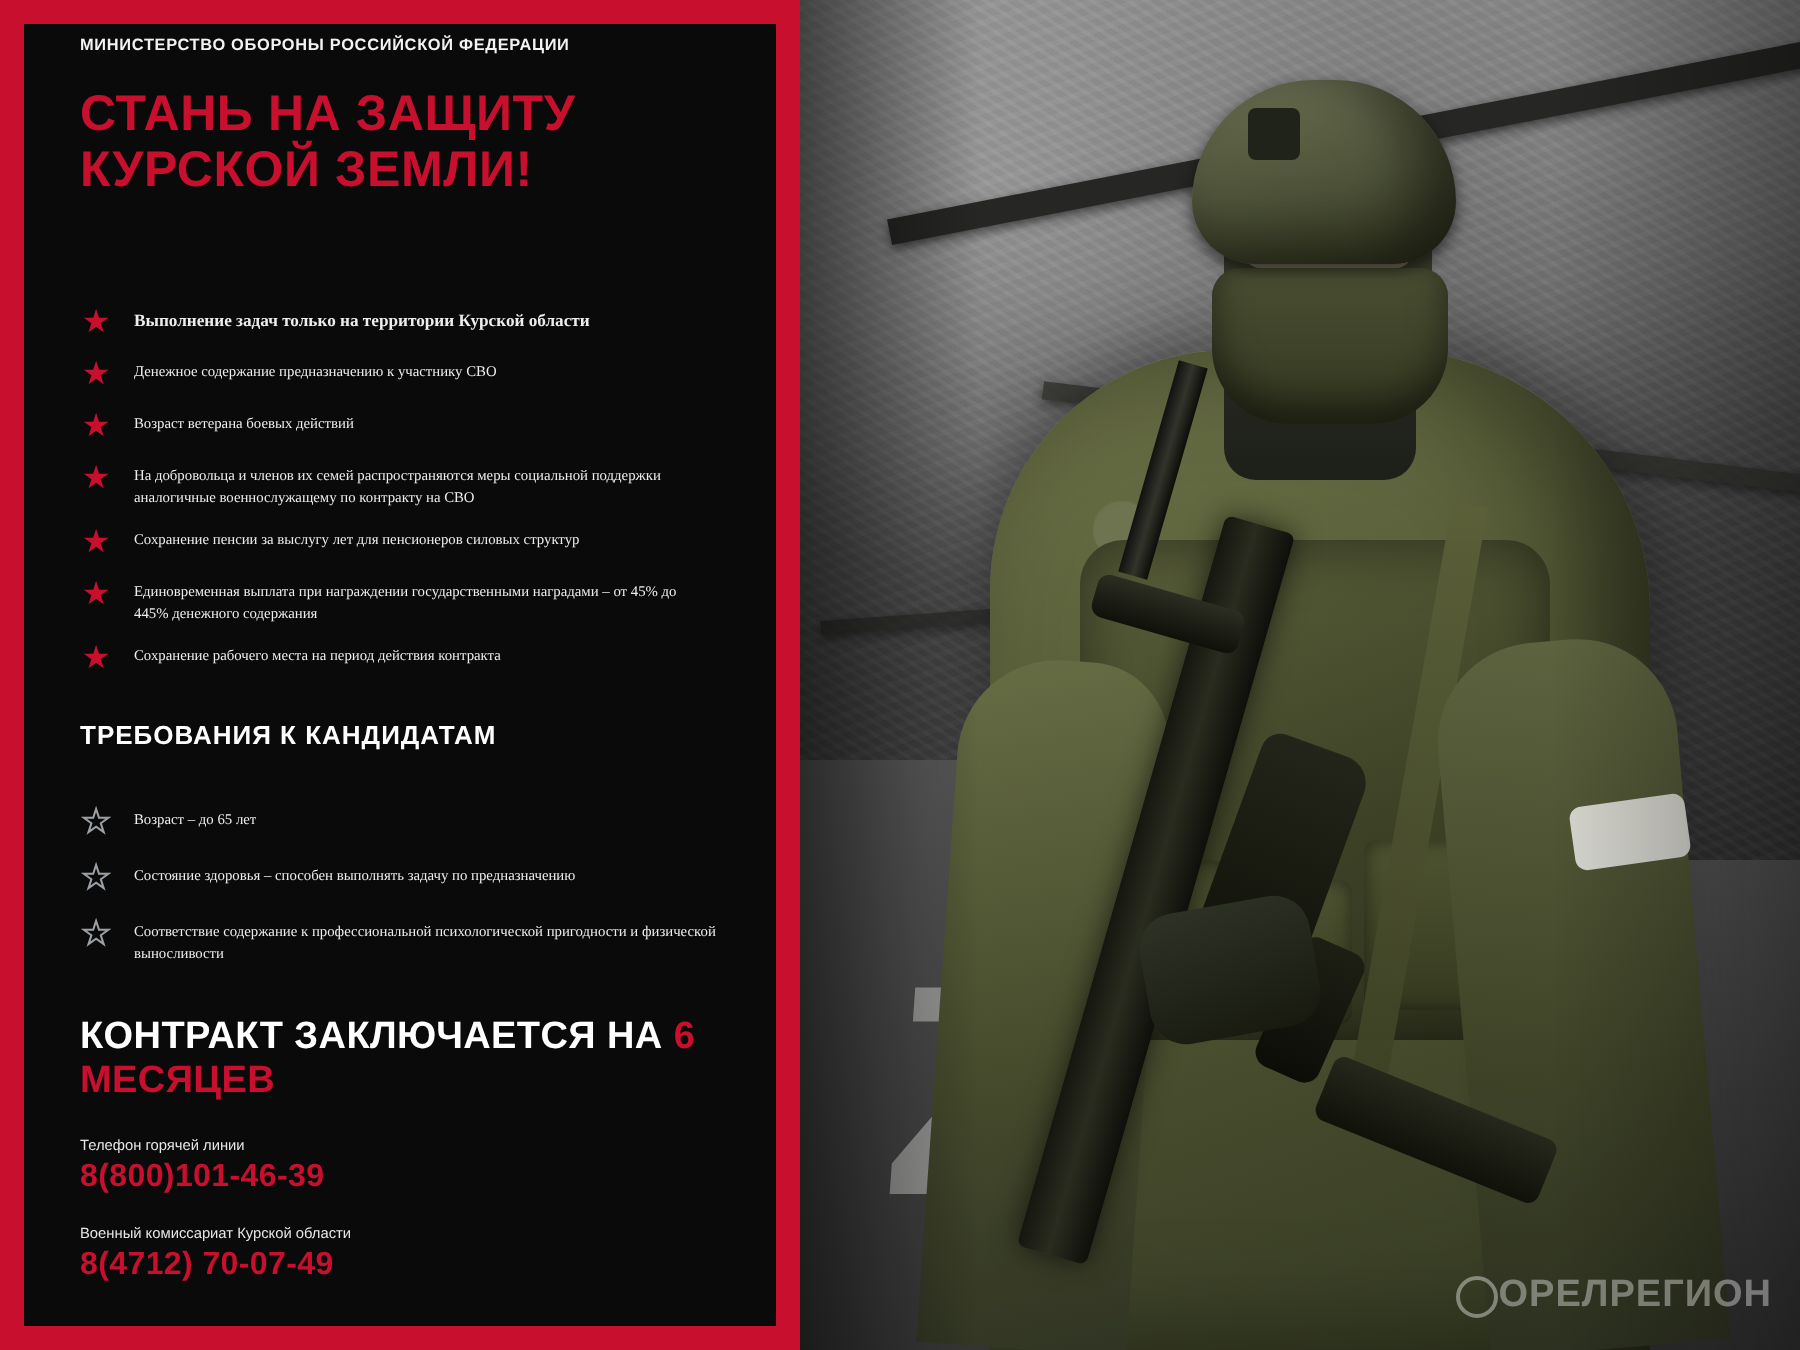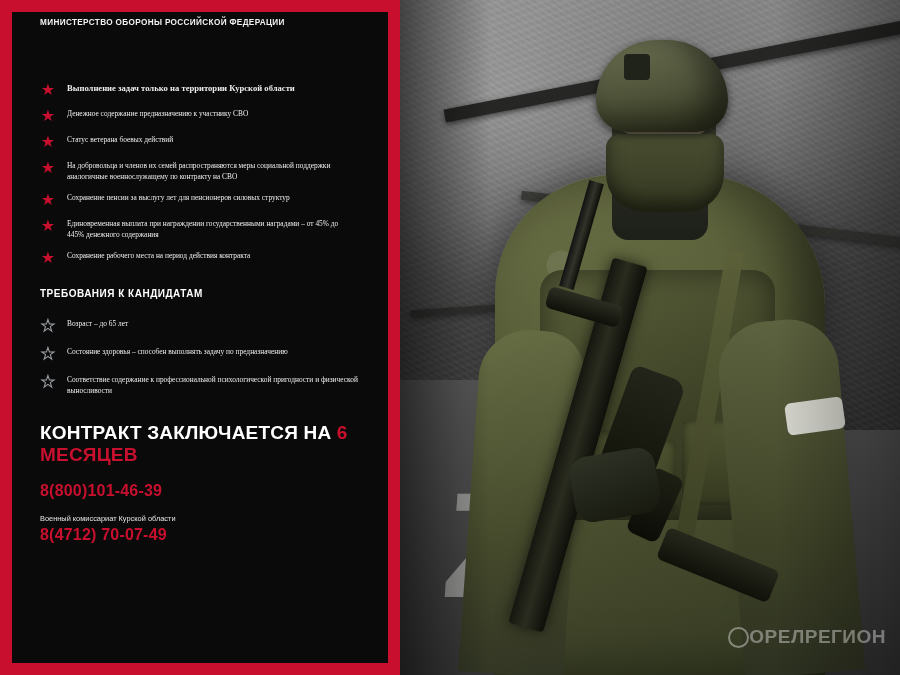--- a/index.html
+++ b/index.html
@@ -331,22 +331,22 @@
     color: #ededed;
     font-family: Liberation Serif, serif;
   }
   .b-text.strong {
     font-size: 8.6px;
     font-weight: bold;
     line-height: 1.35;
   }
   .req-title {
     margin-top: 22px;
-    margin-bottom: 20px;
-    font-size: 10px;
+    margin-bottom: 30px;
+    font-size: 13px;
     font-weight: bold;
     letter-spacing: .5px;
     text-transform: uppercase;
     color: #ffffff;
   }
   .requirements .benefit { margin-bottom: 13px; }
   .contract {
     margin-top: 26px;
     font-size: 19px;
     font-weight: bold;
@@ -364,21 +364,21 @@
   .phone-num {
     font-size: 16px;
     font-weight: bold;
     color: #c8102e;
     letter-spacing: .2px;
     margin-bottom: 14px;
   }
   .watermark {
     position: absolute;
     right: 14px;
-    bottom: 27px;
+    bottom: 16px;
     font-size: 19px;
     font-weight: bold;
     color: rgba(255,255,255,.38);
     letter-spacing: .5px;
     display: flex;
     align-items: center;
     gap: 0;
   }
   .wm-ring {
     width: 17px; height: 17px;
@@ -431,34 +431,35 @@
     <div class="watermark">
       <span class="wm-ring"></span>
       <span>ОРЕЛРЕГИОН</span>
     </div>
   </div>
 
   <div class="text-side">
     <div class="content">
 
       <div class="ministry">МИНИСТЕРСТВО ОБОРОНЫ РОССИЙСКОЙ ФЕДЕРАЦИИ</div>
+      <div class="headline">СТАНЬ НА ЗАЩИТУ КУРСКОЙ ЗЕМЛИ!</div>
 
       <div class="benefits">
 
         <div class="benefit">
           <span class="star">★</span>
           <span class="b-text strong">Выполнение задач только на территории Курской области</span>
         </div>
         <div class="benefit">
           <span class="star">★</span>
           <span class="b-text">Денежное содержание предназначению к участнику СВО</span>
         </div>
         <div class="benefit">
           <span class="star">★</span>
-          <span class="b-text">Статус ветерана боевых действий</span>
+          <span class="b-text">Возраст ветерана боевых действий</span>
         </div>
         <div class="benefit">
           <span class="star">★</span>
           <span class="b-text">На добровольца и членов их семей распространяются меры социальной поддержки аналогичные военнослужащему по контракту на СВО</span>
         </div>
         <div class="benefit">
           <span class="star">★</span>
           <span class="b-text">Сохранение пенсии за выслугу лет для пенсионеров силовых структур</span>
         </div>
         <div class="benefit">
@@ -487,20 +488,21 @@
           <span class="star outline">★</span>
           <span class="b-text">Соответствие содержание к профессиональной психологической пригодности и физической выносливости</span>
         </div>
       </div>
 
       <div class="contract">
         <span>КОНТРАКТ ЗАКЛЮЧАЕТСЯ НА </span><span class="hl">6 МЕСЯЦЕВ</span>
       </div>
 
       <div class="phone-block">
+        <div class="phone-label">Телефон горячей линии</div>
         <div class="phone-num">8(800)101-46-39</div>
         <div class="phone-label">Военный комиссариат Курской области</div>
         <div class="phone-num">8(4712) 70-07-49</div>
       </div>
 
     </div>
     <div class="red-frame"></div>
   </div>
 
 </div>

